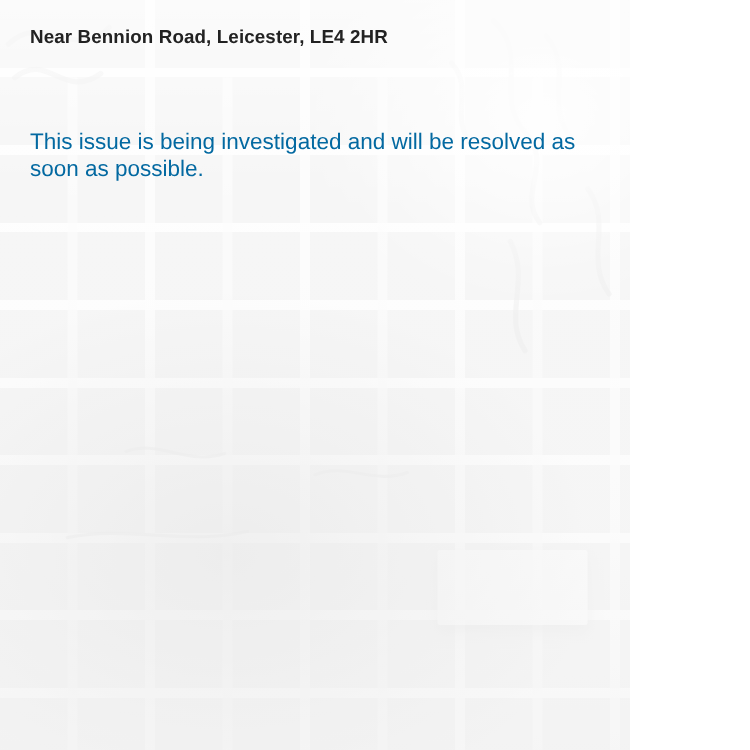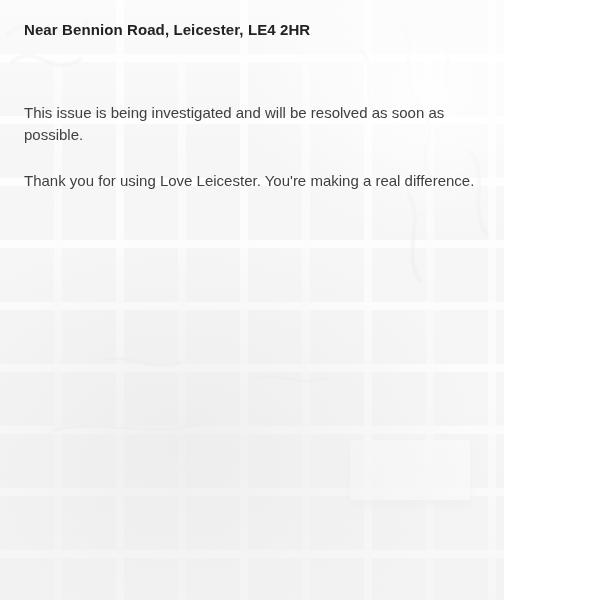--- a/index.html
+++ b/index.html
@@ -102,22 +102,22 @@
   }
   #title {
     font-size: 15px;
     font-weight: bold;
     color: #222222;
     letter-spacing: 0.1px;
     margin: 0 0 0 0;
     line-height: 20px;
   }
   .para {
-    font-size: 15px;
-    color: #404040;
+    font-size: 18px;
+    color: #0369a1;
     line-height: 22px;
     margin: 0;
     max-width: 548px;
   }
   #para1 { margin-top: 62px; }
   #para2 { margin-top: 24px; }
 </style>
 </head>
 <body>
 
@@ -146,16 +146,15 @@
     <div class="shade"></div>
   </div>
 
   <div id="veil"></div>
 
   <div id="content">
     <h1 id="title">Near Bennion Road, Leicester, LE4 2HR</h1>
 
     <p class="para" id="para1">This issue is being investigated and will be resolved as soon as possible.</p>
 
-    <p class="para" id="para2">Thank you for using Love Leicester. You're making a real difference.</p>
   </div>
 
 </div>
 
 </body></html>

